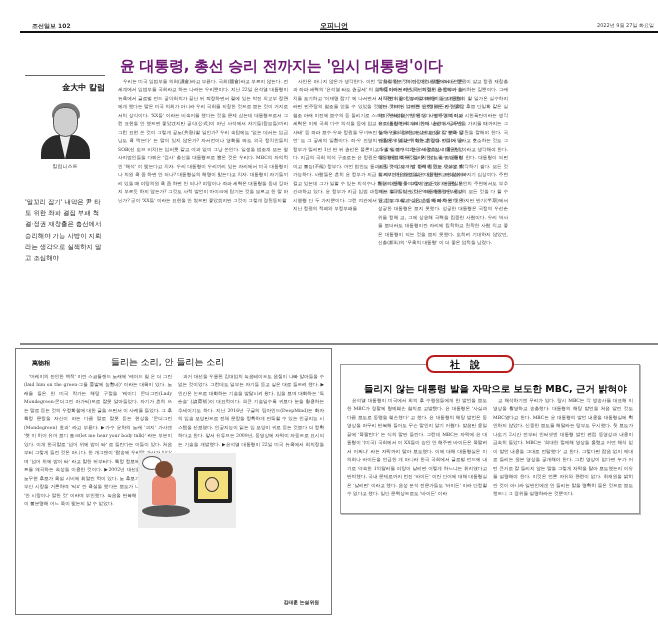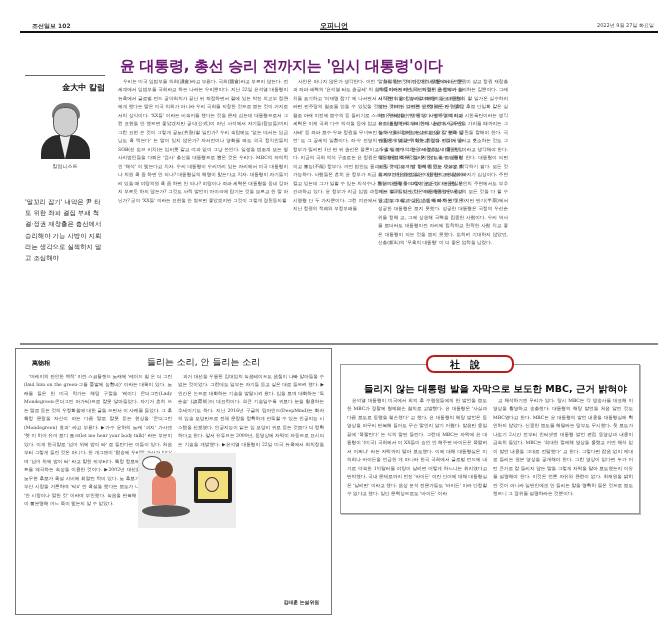--- a/index.html
+++ b/index.html
@@ -25,21 +25,21 @@
   .role { text-align: center; font: 5px "DejaVu Sans", sans-serif; color: #333; margin-top: 4px; }
   .pullquote { margin-top: 28px; font: 6.4px/1.75 "DejaVu Sans", sans-serif; color: #222; }
 
   .body-col { position: absolute; font: 4.6px/1.85 "DejaVu Serif", serif; color: #333; text-align: justify; overflow: hidden; }
   .body-col p { text-indent: 5px; }
 
   .divider-h { position: absolute; left: 20px; top: 343px; width: 638px; height: 2px; background: #888; }
 
   .box-left { position: absolute; left: 15px; top: 348px; width: 317px; height: 267px; border: 1px solid #777; background: #fff; }
   .col-tag { position: absolute; left: 16px; top: 10px; font: bold 6px "DejaVu Sans", sans-serif; color: #222; }
-  .box-left-title { position: absolute; left: 95px; top: 7px; font: 9px "DejaVu Sans", sans-serif; color: #111; margin-left: 36px; }
+  .box-left-title { position: absolute; left: 95px; top: 7px; font: 9px "DejaVu Sans", sans-serif; color: #111; }
   .cartoon { position: absolute; left: 82px; top: 100px; width: 98px; height: 75px; background: #ededed; overflow: hidden; }
   .cartoon .person { position: absolute; left: 14px; top: 22px; width: 24px; height: 30px; border-radius: 8px 8px 2px 2px; background: #e88a74; }
   .cartoon .head { position: absolute; left: 17px; top: 8px; width: 18px; height: 17px; border-radius: 50%; background: #7a4b32; }
   .cartoon .seat { position: absolute; left: 4px; top: 52px; width: 48px; height: 12px; border-radius: 50%; background: #555; }
   .cartoon .tv { position: absolute; left: 56px; top: 14px; width: 38px; height: 36px; background: #222; border-radius: 2px; }
   .cartoon .screen { position: absolute; left: 60px; top: 18px; width: 30px; height: 28px; background: #f3e07a; }
   .cartoon .tvface { position: absolute; left: 67px; top: 24px; width: 14px; height: 15px; border-radius: 50%; background: #f6d9a8; border: 1px solid #333; }
   .cartoon .bubble { position: absolute; left: 4px; top: 3px; width: 20px; height: 14px; border-radius: 50%; background: #fff; border: 1px solid #555; }
   .byline { position: absolute; right: 12px; bottom: 9px; font: bold 4.8px "DejaVu Sans", sans-serif; color: #222; }
 

